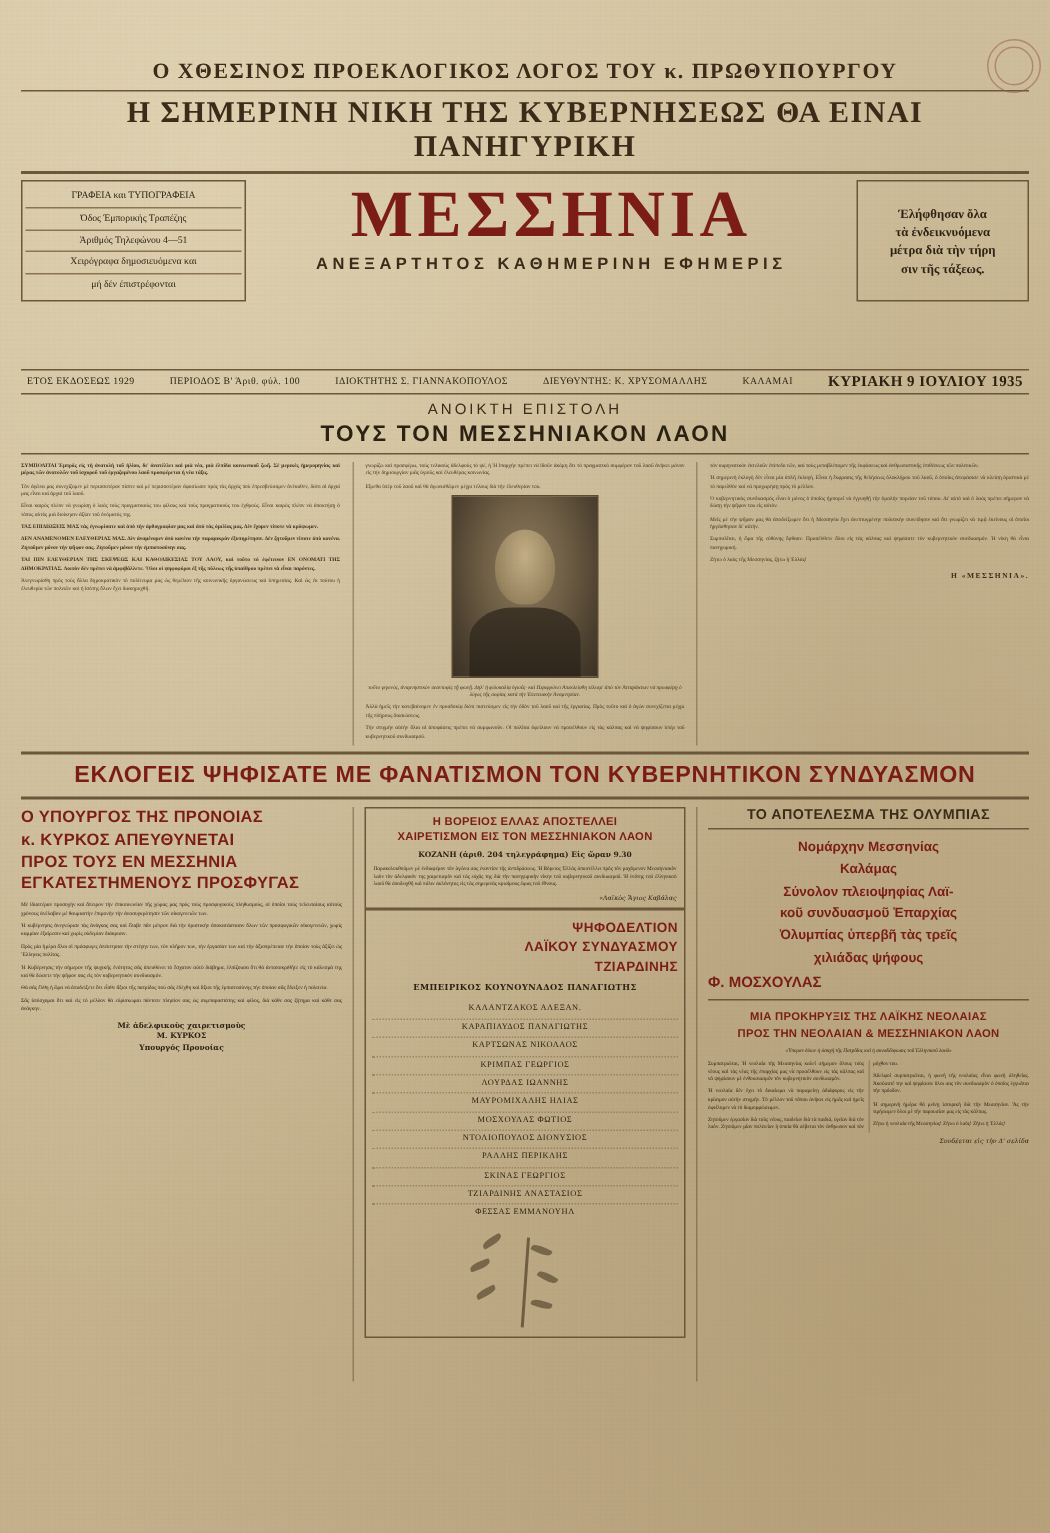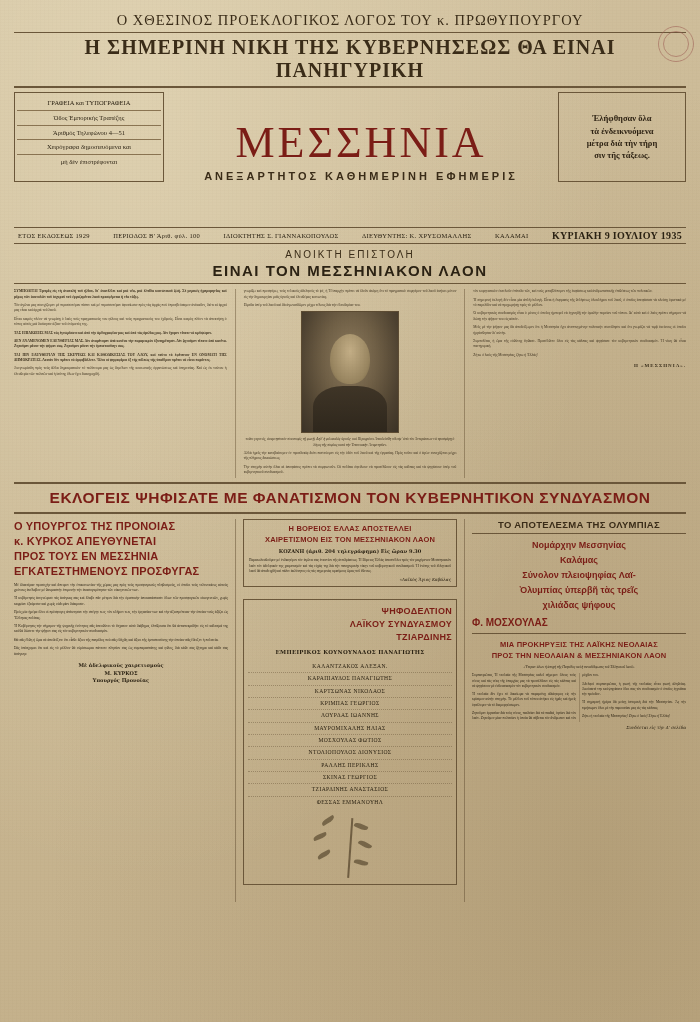--- a/index.html
+++ b/index.html
@@ -38,23 +38,24 @@
 
   
   .banner-line {
     text-align: center;
     font-family: "Liberation Serif", serif;
     letter-spacing: 1px;
     color: #3a2c18;
   }
   .banner-1 {
     font-size: 14.5px;
-    font-weight: 400;
+    font-weight: 700;
     padding: 2px 0 3px 0;
     border-bottom: 1.5px solid #6b573a;
+    margin-top: 28px;
   }
   .banner-2 {
     font-size: 20px;
     font-weight: 700;
     padding: 3px 0 4px 0;
     border-bottom: 2.5px solid #6b573a;
   }
 
   
   .masthead {
@@ -79,37 +80,36 @@
   }
   .imprint .ln:last-child { border-bottom: none; }
   .title-block {
     flex: 1;
     text-align: center;
     position: relative;
   }
   .title-main {
     font-family: "Liberation Serif", serif;
     font-size: 44px;
-    font-weight: 400;
+    font-weight: 700;
     letter-spacing: 3px;
     color: #7b1d16;
     line-height: 1.05;
     text-shadow: 0 1px 0 rgba(255,255,255,.12);
-    margin-top: 28px;
   }
   .title-sub {
     font-family: "Liberation Sans", sans-serif;
     font-size: 11px;
     font-weight: 700;
     letter-spacing: 3px;
     color: #3a2c18;
     margin-top: 4px;
   }
   .right-note {
-    width: 128px;
+    width: 115px;
     border: 1px solid #6b573a;
     font-size: 8.5px;
     font-weight: 700;
     line-height: 1.45;
     padding: 4px 3px;
     box-sizing: border-box;
     font-family: "Liberation Serif", serif;
     color: #2e2314;
     display: flex;
     flex-direction: column;
@@ -267,21 +267,21 @@
     font-size: 11px;
     font-weight: 700;
     line-height: 1.35;
     letter-spacing: .2px;
     margin-bottom: 4px;
   }
   .box {
     border: 1px solid #6b573a;
     padding: 4px 5px;
     box-sizing: border-box;
-    margin-bottom: 12px;
+    margin-bottom: 0;
   }
   .box-title {
     text-align: center;
     font-family: "Liberation Sans", sans-serif;
     font-size: 7.5px;
     font-weight: 700;
     color: #7b1d16;
     line-height: 1.4;
     letter-spacing: .2px;
   }
@@ -467,21 +467,21 @@
     <span>ΕΤΟΣ ΕΚΔΟΣΕΩΣ 1929</span>
     <span>ΠΕΡΙΟΔΟΣ Β' Άριθ. φύλ. 100</span>
     <span>ΙΔΙΟΚΤΗΤΗΣ Σ. ΓΙΑΝΝΑΚΟΠΟΥΛΟΣ</span>
     <span>ΔΙΕΥΘΥΝΤΗΣ: Κ. ΧΡΥΣΟΜΑΛΛΗΣ</span>
     <span>ΚΑΛΑΜΑΙ</span>
     <span class="big">ΚΥΡΙΑΚΗ 9 ΙΟΥΛΙΟΥ 1935</span>
   </div>
 
   <div class="openletter">
     <div class="ol-1">ΑΝΟΙΚΤΗ ΕΠΙΣΤΟΛΗ</div>
-    <div class="ol-2">ΕΙΝΑΙ ΤΟΝ ΜΕΣΣΗΝΙΑΚΟΝ ΛΑΟΝ</div>
+    <div class="ol-2">ΤΟΥΣ ΤΟΝ ΜΕΣΣΗΝΙΑΚΟΝ ΛΑΟΝ</div>
   </div>
 
   <div class="article">
     <div class="col">
       <p class="b">ΣΥΜΠΟΛΙΤΑΙ Έμπρός εἰς τὴ ἀνατολὴ τοῦ ἡλίου, δι' ἀνατέλλει καὶ μιὰ νέα, μιὰ ἐλπίδα κοινωνικοῦ ζωῆ. Σὲ μερικὲς ἡμερομηνίας καὶ μέρας τῶν ἀνατολῶν τοῦ ἰσχυροῦ τοῦ ἐργαζομένου λαοῦ προσφέρεται ἡ νέα τάξις.</p>
       <p>Τὸν ἀγῶνα μας συνεχίζομεν μὲ περισσοτέραν πίστιν καὶ μὲ περισσοτέραν ἀφοσίωσιν πρὸς τὰς ἀρχὰς ποὺ ἐπρεσβεύσαμεν ἀνέκαθεν, διότι αἱ ἀρχαί μας εἶναι καὶ ἀρχαὶ τοῦ λαοῦ.</p>
       <p>Εἶναι καιρὸς πλέον νὰ γνωρίσῃ ὁ λαὸς τοὺς πραγματικοὺς του φίλους καὶ τοὺς πραγματικοὺς του ἐχθρούς. Εἶναι καιρὸς πλέον νὰ ἀποκτήσῃ ὁ τόπος αὐτὸς μιὰ διοίκησιν ἀξίαν τοῦ ὀνόματός της.</p>
       <p class="b">ΤΑΣ ΕΠΙΔΙΩΞΕΙΣ ΜΑΣ τὰς ἐγνωρίσατε καὶ ἀπὸ τὴν ἀρθογραφίαν μας καὶ ἀπὸ τὰς ὁμιλίας μας. Δὲν ἔχομεν τίποτε νὰ κρύψωμεν.</p>
       <p class="b">ΔΕΝ ΑΝΑΜΕΝΟΜΕΝ ΕΛΕΥΘΕΡΙΑΣ ΜΑΣ. Δὲν ἀναμένομεν ἀπὸ κανένα τὴν παραμικρὰν ἐξυπηρέτησιν. Δὲν ζητοῦμεν τίποτε ἀπὸ κανένα. Ζητοῦμεν μόνον τὴν ψῆφον σας. Ζητοῦμεν μόνον τὴν ἐμπιστοσύνην σας.</p>
       <p class="b">ΤΑΙ ΠΙΝ ΕΛΕΥΘΕΡΙΑΝ ΤΗΣ ΣΚΕΨΕΩΣ ΚΑΙ ΚΑΘΟΔΙΚΕΣΙΑΣ ΤΟΥ ΛΑΟΥ, καὶ τοῦτο τὸ ἐφέτεινον ΕΝ ΟΝΟΜΑΤΙ ΤΗΣ ΔΗΜΟΚΡΑΤΙΑΣ. Λοιπὸν δὲν πρέπει νὰ ἀμφιβάλλετε. Ὅλοι οἱ ψηφοφόροι ἐξ τῆς πόλεως τῆς ὑπαίθρου πρέπει νὰ εἶναι παρόντες.</p>
@@ -574,20 +574,21 @@
         </div>
       </div>
     </div>
 
     <div class="lcol">
       <div class="r-head">ΤΟ ΑΠΟΤΕΛΕΣΜΑ ΤΗΣ ΟΛΥΜΠΙΑΣ</div>
       <div class="r-lines">
         <div>Νομάρχην Μεσσηνίας</div>
         <div>Καλάμας</div>
         <div>Σύνολον πλειοψηφίας Λαϊ-</div>
+        <div>κοῦ συνδυασμοῦ Ἐπαρχίας</div>
         <div>Ὀλυμπίας ὑπερβῆ τὰς τρεῖς</div>
         <div>χιλιάδας ψήφους</div>
       </div>
       <div class="r-name">Φ. ΜΟΣΧΟΥΛΑΣ</div>
 
       <hr class="hr-thin">
 
       <div class="r-head2">
         <div>ΜΙΑ ΠΡΟΚΗΡΥΞΙΣ ΤΗΣ ΛΑΪΚΗΣ ΝΕΟΛΑΙΑΣ</div>
         <div>ΠΡΟΣ ΤΗΝ ΝΕΟΛΑΙΑΝ &amp; ΜΕΣΣΗΝΙΑΚΟΝ ΛΑΟΝ</div>

